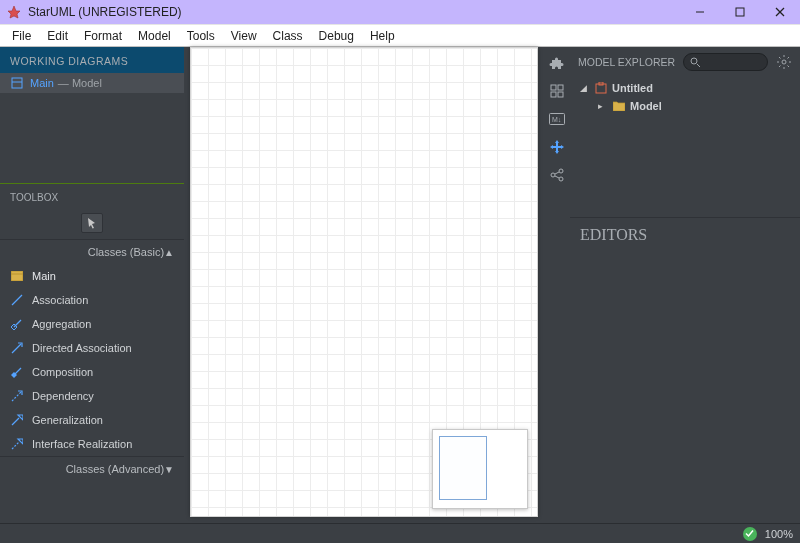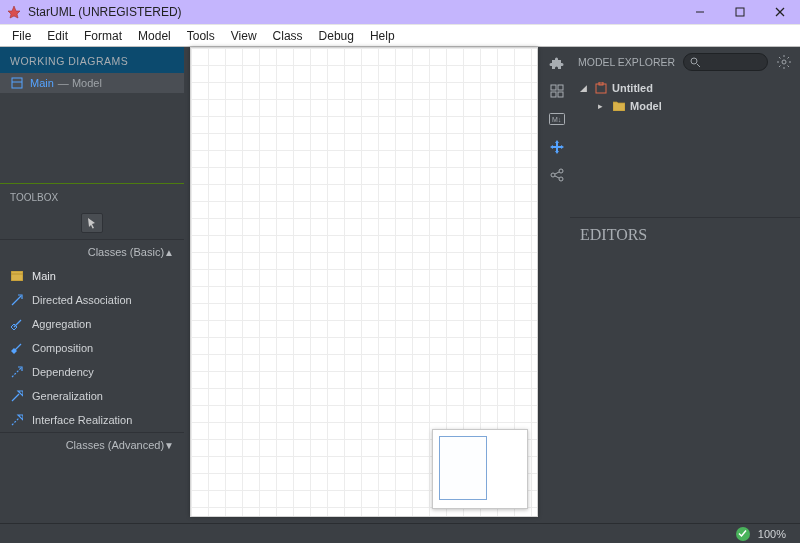--- a/index.html
+++ b/index.html
@@ -73,21 +73,21 @@
   .tree-row { display:flex; align-items:center; padding:2px 0; gap:4px; }
   .tree-row.l1 { padding-left: 4px; }
   .tree-row.l2 { padding-left: 22px; }
   .tree-caret { width:10px; color:#c8c8c8; font-size:9px; cursor:default; }
   .tree-icon { width:14px; height:14px; display:flex; align-items:center; justify-content:center; }
   .tree-label { color:#d0d3d6;font-weight:bold; }
 
   .editors-head { font-size:16px; color:#a8adb2; padding:8px 10px; border-top:1px solid #2f3237; margin-top:100px;font-family:Liberation Serif, serif; }
 
   
-  .statusbar { height:20px; background:#3b3f44; display:flex; align-items:center; justify-content:flex-end; padding:0 14px; gap:8px; border-top:1px solid #2a2d31;}
+  .statusbar { height:20px; background:#3b3f44; display:flex; align-items:center; justify-content:flex-end; padding:0 7px; gap:8px; border-top:1px solid #2a2d31;}
   .status-ok { width:14px; height:14px; border-radius:50%; background:#49b35b; display:flex; align-items:center; justify-content:center; }
   .status-zoom { font-size:11px; color:#d0d3d6; }
 
   
   svg { display:block; }
 </style>
 </head>
 <body>
 
 <div class="titlebar">
@@ -167,34 +167,42 @@
             <svg width="12" height="10">
               <rect x="0" y="0" width="12" height="10" fill="#d9b24a" stroke="#b8932f"></rect>
               <line x1="0" y1="3" x2="12" y2="3" stroke="#b8932f"></line>
             </svg>
           </span>
         <span>Main</span>
       </div>
       <div class="tbx-item">
         <span class="ti-icon">
             <svg width="12" height="12">
+              <line x1="1" y1="11" x2="11" y2="1" stroke="#55a3ff" stroke-width="1.2"></line>
+            </svg>
+          </span>
+        <span>Association</span>
+      </div>
+      <div class="tbx-item">
+        <span class="ti-icon">
+            <svg width="12" height="12">
+              <line x1="3" y1="9" x2="10" y2="2" stroke="#55a3ff" stroke-width="1.2"></line>
+              <polygon points="0,12 3,9 6,12 3,15" transform="translate(0,-3)" fill="none" stroke="#55a3ff" stroke-width="1"></polygon>
+            </svg>
+          </span>
+        <span>Aggregation</span>
+      </div>
+      <div class="tbx-item">
+        <span class="ti-icon">
+            <svg width="12" height="12">
               <line x1="1" y1="11" x2="10" y2="2" stroke="#55a3ff" stroke-width="1.2"></line>
               <polyline points="7,1 11,1 11,5" fill="none" stroke="#55a3ff" stroke-width="1.2"></polyline>
             </svg>
           </span>
         <span>Directed Association</span>
-      </div>
-      <div class="tbx-item">
-        <span class="ti-icon">
-            <svg width="12" height="12">
-              <line x1="3" y1="9" x2="10" y2="2" stroke="#55a3ff" stroke-width="1.2"></line>
-              <polygon points="0,12 3,9 6,12 3,15" transform="translate(0,-3)" fill="none" stroke="#55a3ff" stroke-width="1"></polygon>
-            </svg>
-          </span>
-        <span>Aggregation</span>
       </div>
       <div class="tbx-item">
         <span class="ti-icon">
             <svg width="12" height="12">
               <line x1="3" y1="9" x2="10" y2="2" stroke="#55a3ff" stroke-width="1.2"></line>
               <polygon points="0,9 3,6 6,9 3,12" fill="#55a3ff"></polygon>
             </svg>
           </span>
         <span>Composition</span>
       </div>

